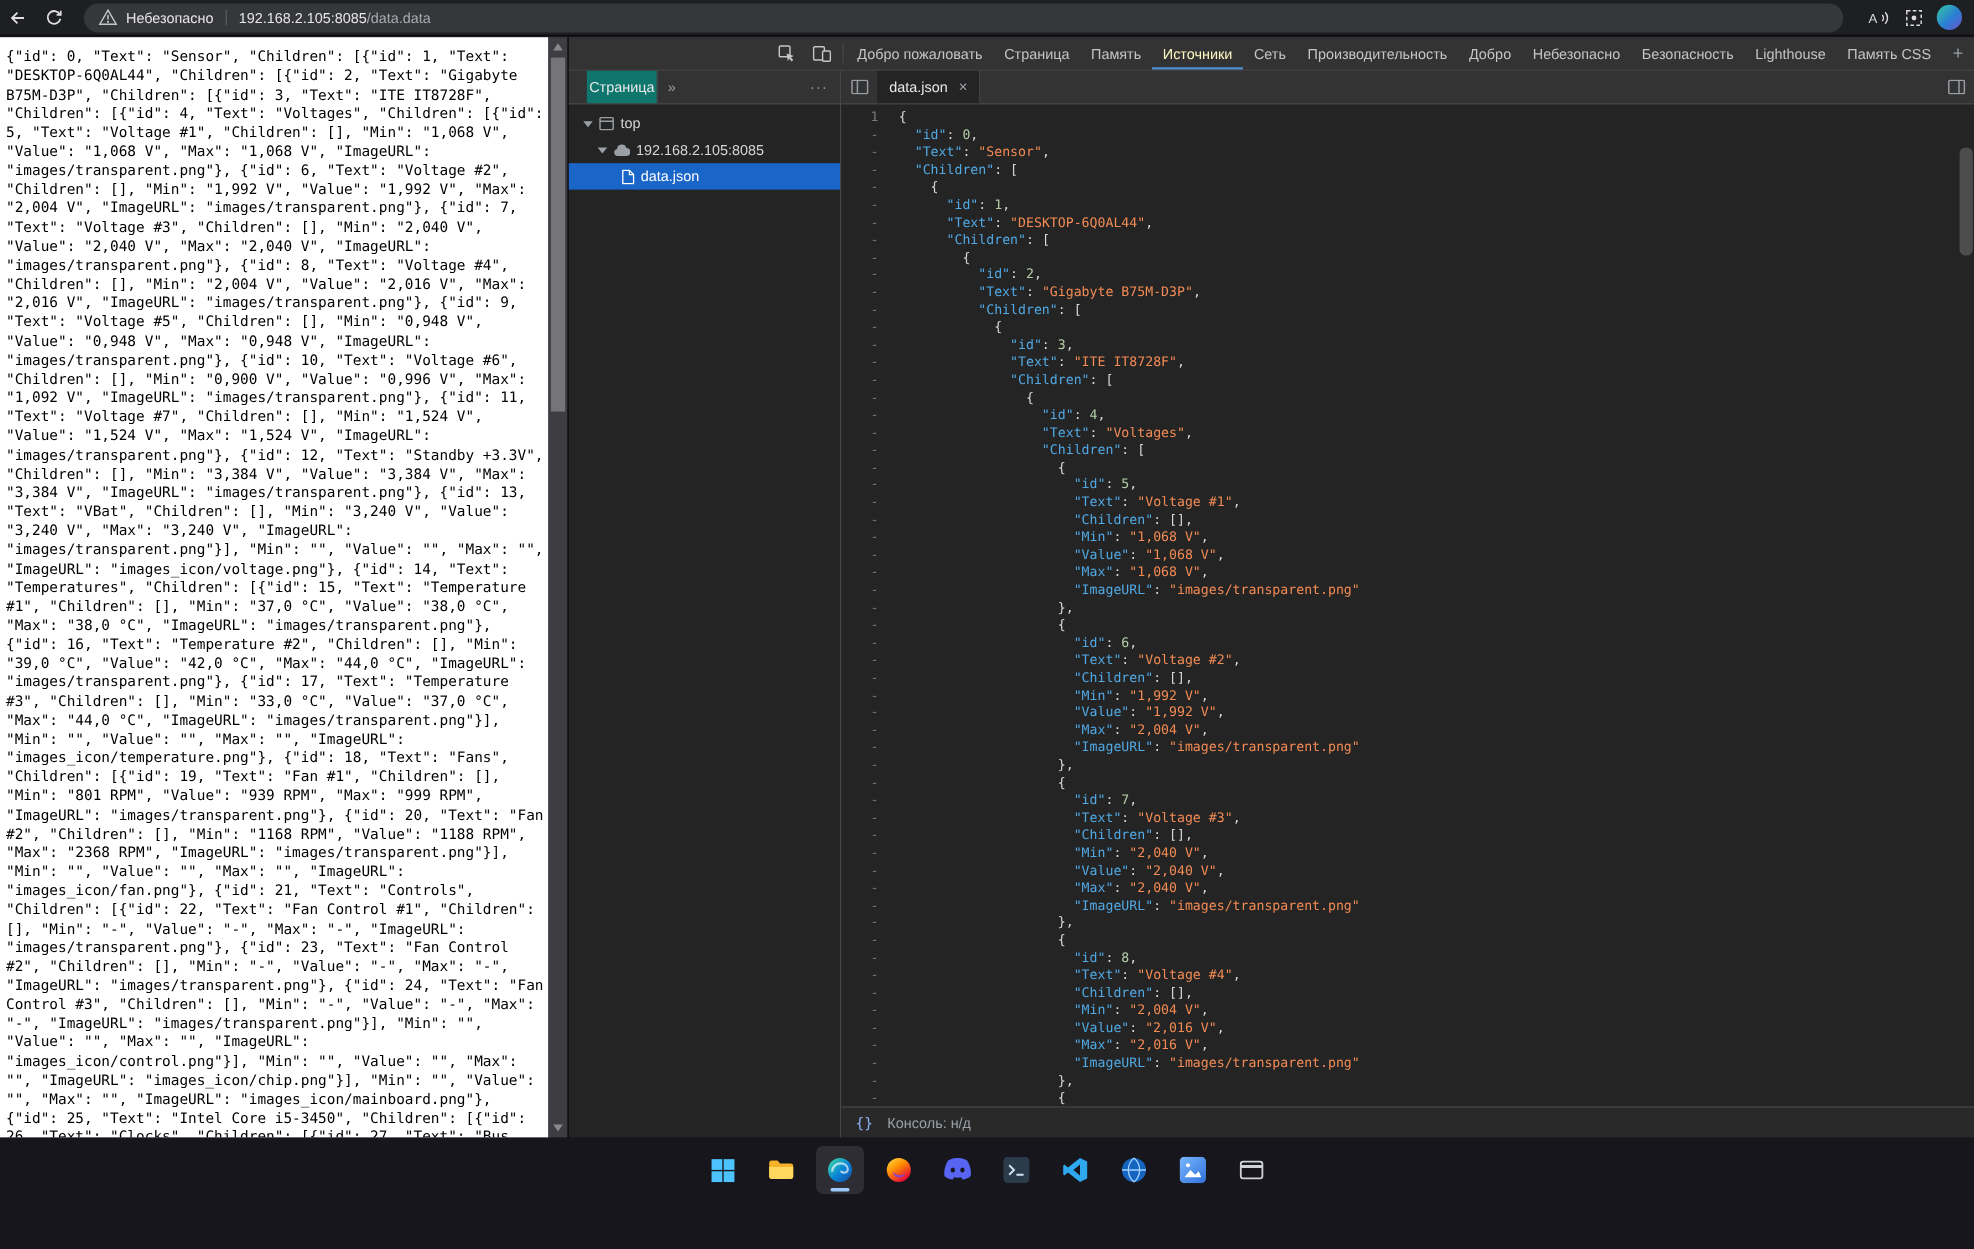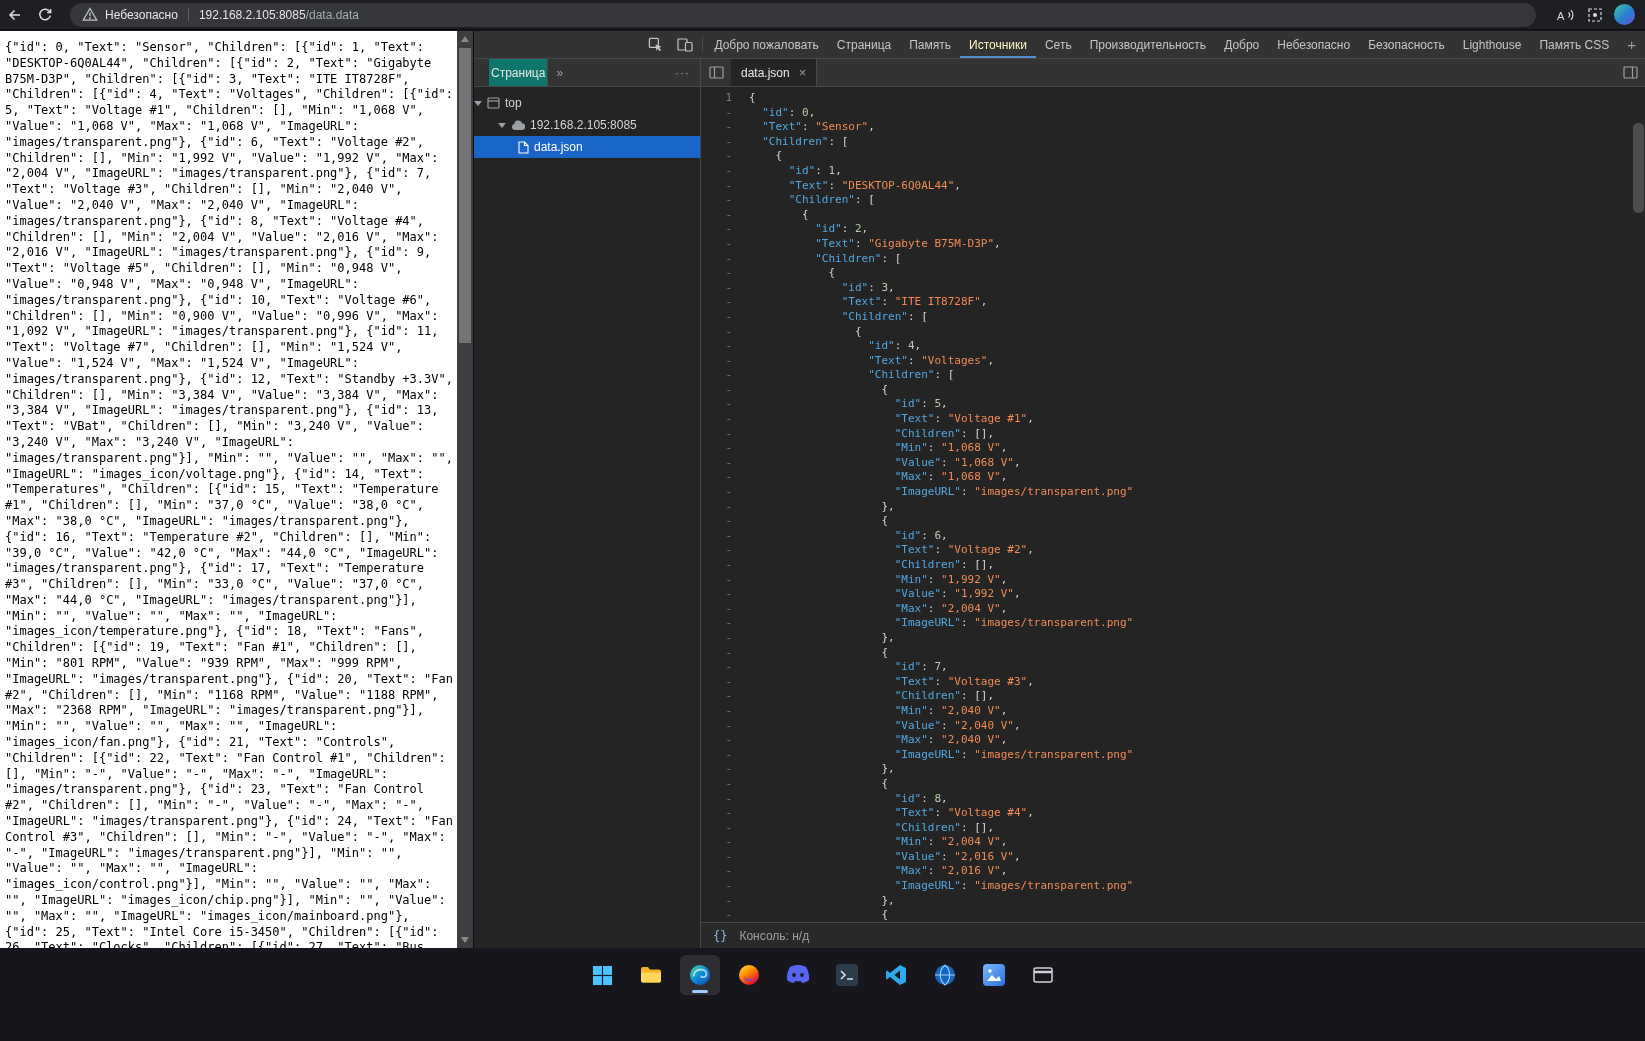--- a/index.html
+++ b/index.html
@@ -51,21 +51,21 @@
   .navigator { width:227px; flex:none; border-right:1px solid #474747; display:flex; flex-direction:column; }
   .nav-tabbar { height:28px; flex:none; background:#333333; border-bottom:1px solid #474747;
                 display:flex; align-items:stretch; font-size:12px; }
   .nav-tab { padding:0 2px; display:flex; align-items:center; background:#0f766e;
              border-right:1px solid #474747; color:#e8e8e8;margin-left:15px; }
   .nav-chev { display:flex; align-items:center; padding:0 8px; color:#9aa0a6; font-size:12px; }
   .nav-spacer { flex:1; }
   .nav-more { display:flex; align-items:center; padding:0 10px; color:#9aa0a6; letter-spacing:1px; }
   .tree { padding-top:5px; font-size:12px; color:#d5d5d5; }
   .tree-row { height:22px; display:flex; align-items:center; gap:5px; }
-  .tree-row.d0 { padding-left:0; } .tree-row.d1 { padding-left:24px; } .tree-row.d2 { padding-left:44px; }
+  .tree-row.d0 { padding-left:12px; } .tree-row.d1 { padding-left:24px; } .tree-row.d2 { padding-left:44px; }
   .tree-row.selected { background:var(--selection); color:#ffffff; }
   .tri { width:0; height:0; border-left:4px solid transparent; border-right:4px solid transparent;
          border-top:5px solid #9aa0a6; flex:none; }
   .tree-icon { display:flex; align-items:center; flex:none; }
 
   
   .editor { flex:1; display:flex; flex-direction:column; min-width:0; position:relative; }
   .ed-tabbar { height:28px; flex:none; background:#333333; border-bottom:1px solid #474747;
                display:flex; align-items:stretch; font-size:12px; }
   .ed-tab { display:flex; align-items:center; gap:9px; padding:0 10px; background:#242424;

